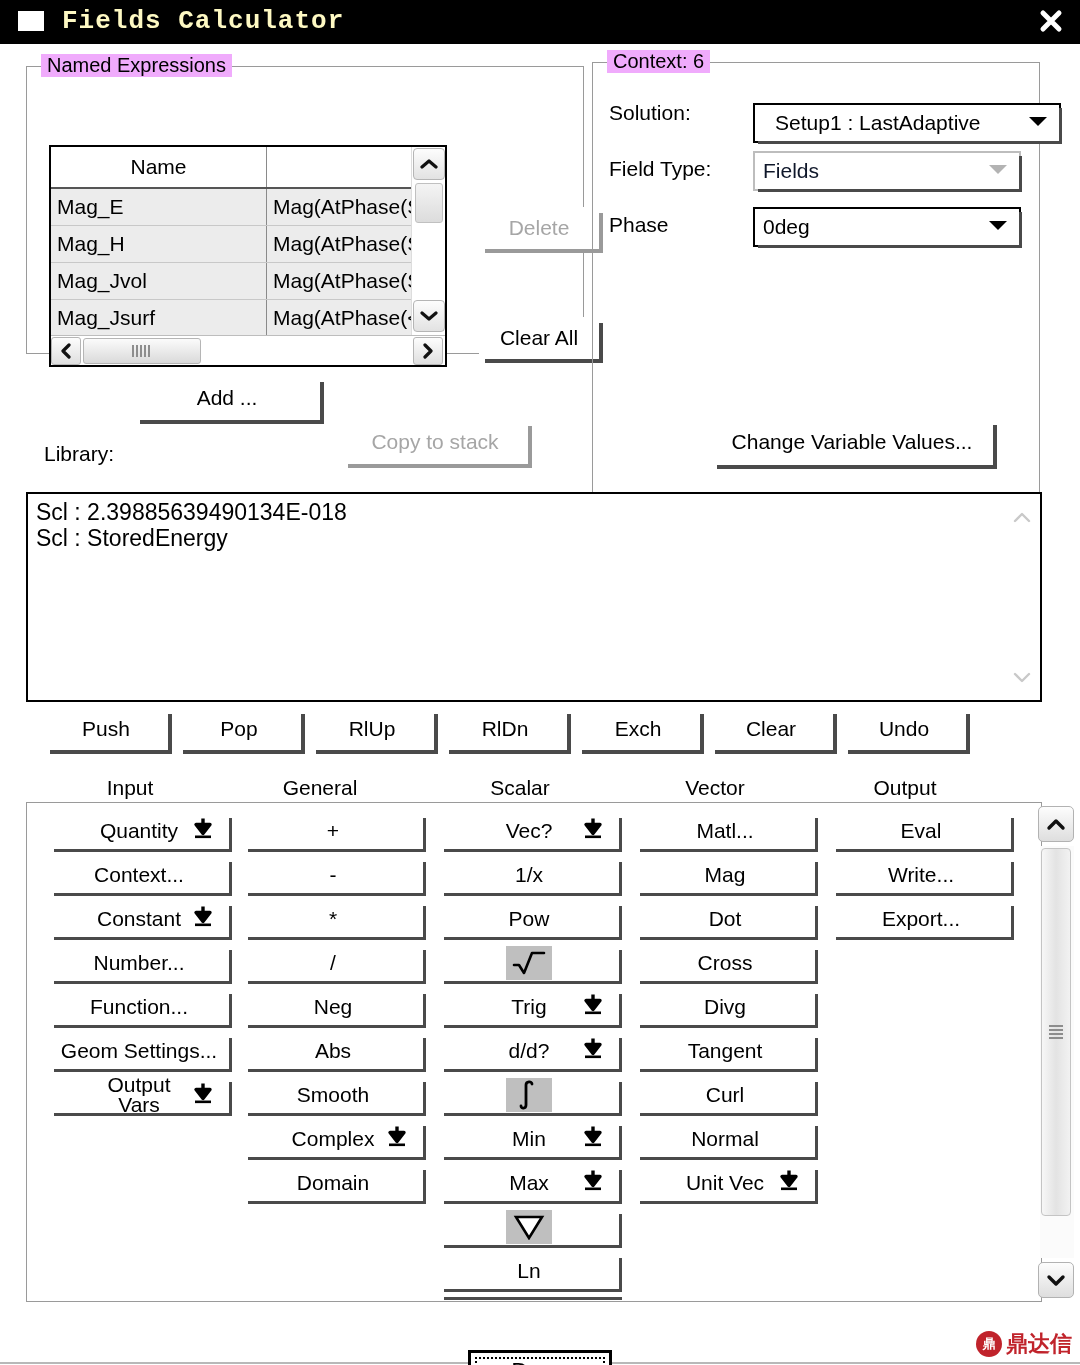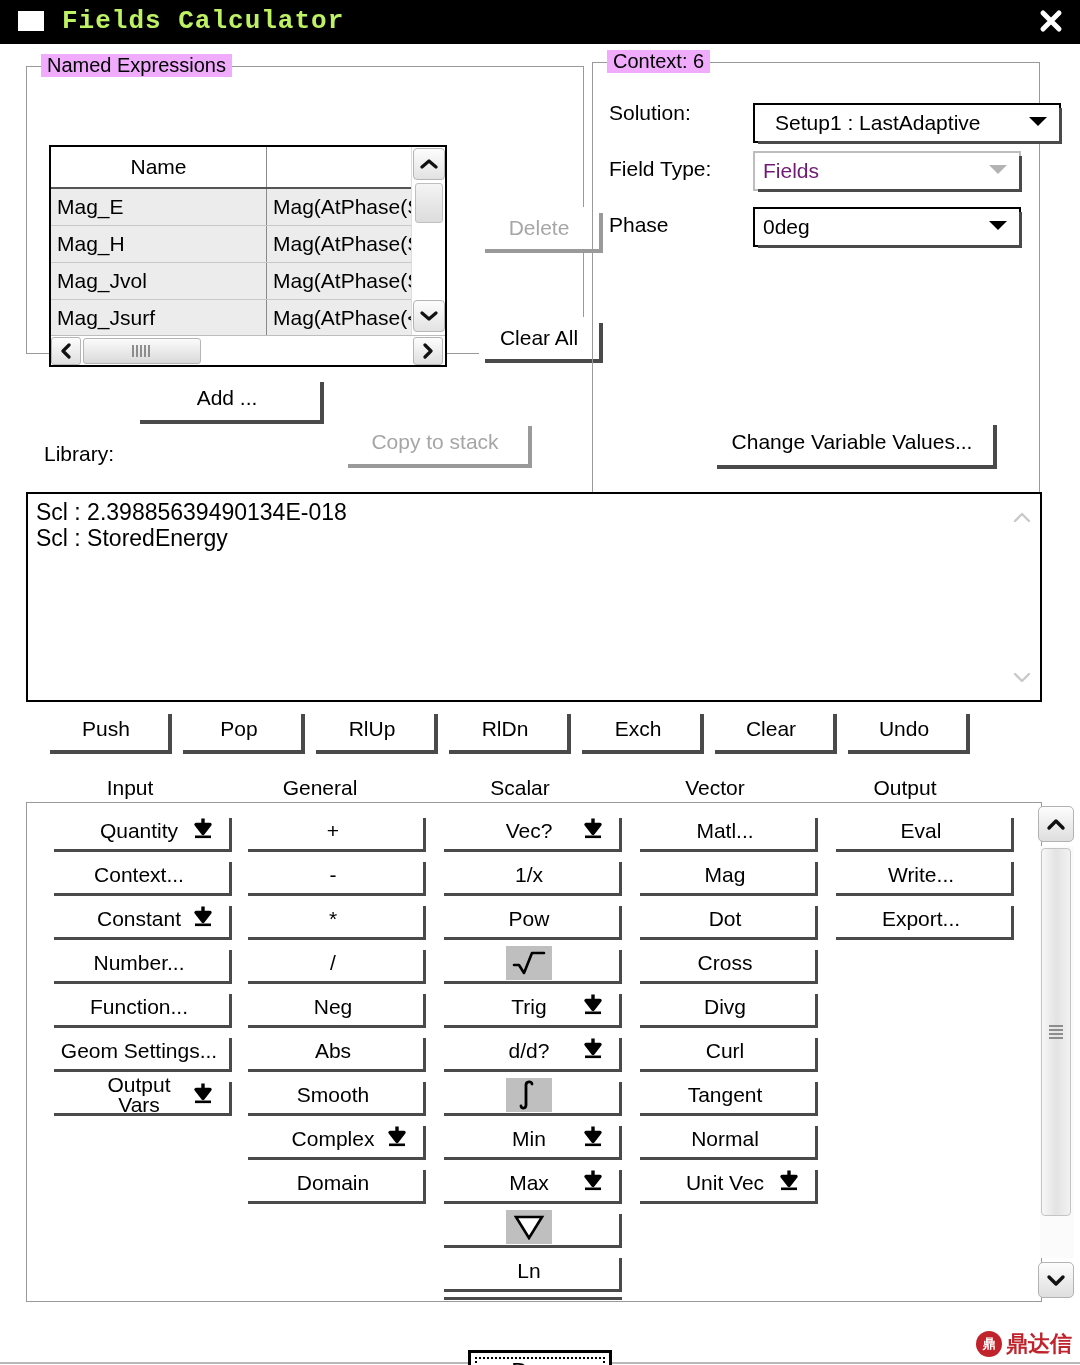--- a/index.html
+++ b/index.html
@@ -15,21 +15,21 @@
 
   
   .titlebar{
     position:absolute; left:0; top:0; width:1080px; height:42px;
     background:#000; display:flex; align-items:center;
   }
   .title-icon{
     width:26px; height:20px; background:#fff; margin-left:18px; margin-right:18px;
   }
   .title-text{
-    color:#bef264; font-family:"Liberation Mono", monospace;
+    color:#fef9c3; font-family:"Liberation Mono", monospace;
     font-size:26px; letter-spacing:1px; font-weight:bold;
   }
   .title-close{
     position:absolute; right:8px; top:2px; width:42px; height:38px;
     display:flex; align-items:center; justify-content:center;
     background:#000;
   }
   .title-close svg{ display:block; }
 
   
@@ -148,21 +148,21 @@
     position:absolute; height:40px; background:#fff;
     border:2px solid #000; display:flex; align-items:center;
   }
   .combo .val{ font-size:21px; padding-left:8px; white-space:nowrap; }
   .combo::after{
     content:""; position:absolute; right:-3px; top:3px; bottom:-3px; left:3px;
     border-right:3px solid #4a4a4a; border-bottom:3px solid #4a4a4a; pointer-events:none;
   }
   .combo .arrow{ position:absolute; right:10px; top:50%; transform:translateY(-50%); }
   .combo.disabled{ border:2px solid #bdbdbd; }
-  .combo.disabled .val{ color:#701a75; }
+  .combo.disabled .val{ color:#0f172a; }
 
   #combo-solution{ left:160px; top:40px; width:308px;padding-left:12px; }
   #combo-fieldtype{ left:160px; top:88px; width:268px; }
   #combo-phase{ left:160px; top:144px; width:268px; }
   #btn-change-vars{ left:118px; top:356px; width:282px; height:46px; }
 
   
   #stack-area{
     position:absolute; left:26px; top:448px; width:1016px; height:210px;
     border:2px solid #000; background:#fff;
@@ -611,24 +611,24 @@
         <div class="panel-btn">
           <span>Dot</span>
         </div>
         <div class="panel-btn">
           <span>Cross</span>
         </div>
         <div class="panel-btn">
           <span>Divg</span>
         </div>
         <div class="panel-btn">
+          <span>Tangent</span>
+        </div>
+        <div class="panel-btn">
           <span>Curl</span>
-        </div>
-        <div class="panel-btn">
-          <span>Tangent</span>
         </div>
         <div class="panel-btn">
           <span>Normal</span>
         </div>
         <div class="panel-btn">
           <span>Unit Vec</span>
           <span class="dn2"><svg width="20" height="22" viewBox="0 0 20 22">
               <path d="M10 1 L10 10 M10 16 L3 7 L17 7 Z" stroke="#000" stroke-width="3.4" fill="#000" stroke-linejoin="round"></path>
               <rect x="2" y="18" width="16" height="2.6" fill="#000"></rect>
             </svg></span>

